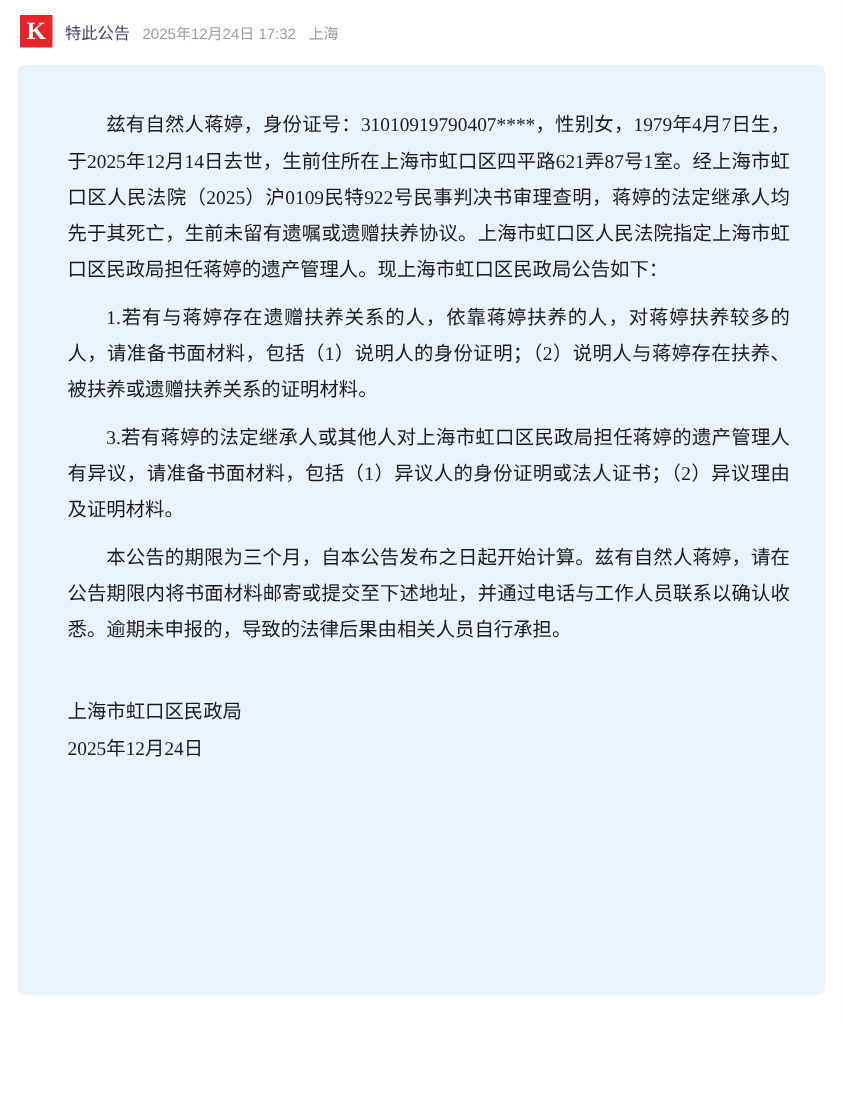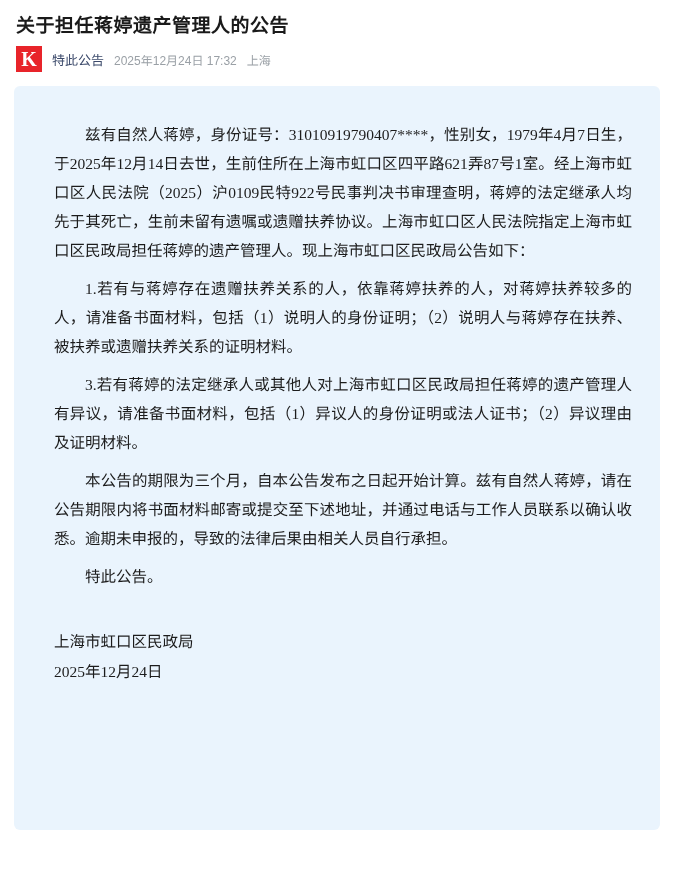--- a/index.html
+++ b/index.html
@@ -108,38 +108,36 @@
   .sign-line {
     display: block;
   }
 </style>
 </head>
 <body>
 
 <div class="page">
 
   <div class="header">
-    <h1 class="article-title">关于担任蒋婷遗产管理人的公告</h1>
 
     <div class="meta-row">
       <span class="source-logo">
         <span class="k">K</span>
       </span>
       <span class="source-name">特此公告</span>
       <span class="meta-time">2025年12月24日 17:32</span>
       <span class="meta-loc">上海</span>
     </div>
   </div>
 
   <div class="card">
     <p class="doc-p">兹有自然人蒋婷，身份证号：31010919790407****，性别女，1979年4月7日生，于2025年12月14日去世，生前住所在上海市虹口区四平路621弄87号1室。经上海市虹口区人民法院（2025）沪0109民特922号民事判决书审理查明，蒋婷的法定继承人均先于其死亡，生前未留有遗嘱或遗赠扶养协议。上海市虹口区人民法院指定上海市虹口区民政局担任蒋婷的遗产管理人。现上海市虹口区民政局公告如下：</p>
     <p class="doc-p">1.若有与蒋婷存在遗赠扶养关系的人，依靠蒋婷扶养的人，对蒋婷扶养较多的人，请准备书面材料，包括（1）说明人的身份证明；（2）说明人与蒋婷存在扶养、被扶养或遗赠扶养关系的证明材料。</p>
     <p class="doc-p">3.若有蒋婷的法定继承人或其他人对上海市虹口区民政局担任蒋婷的遗产管理人有异议，请准备书面材料，包括（1）异议人的身份证明或法人证书；（2）异议理由及证明材料。</p>
     <p class="doc-p">本公告的期限为三个月，自本公告发布之日起开始计算。兹有自然人蒋婷，请在公告期限内将书面材料邮寄或提交至下述地址，并通过电话与工作人员联系以确认收悉。逾期未申报的，导致的法律后果由相关人员自行承担。</p>
-    <p class="doc-p">特此公告。</p>
 
     <div class="sign-block">
       <span class="sign-line">上海市虹口区民政局</span>
       <span class="sign-line">2025年12月24日</span>
     </div>
   </div>
 
 </div>
 
 </body></html>

